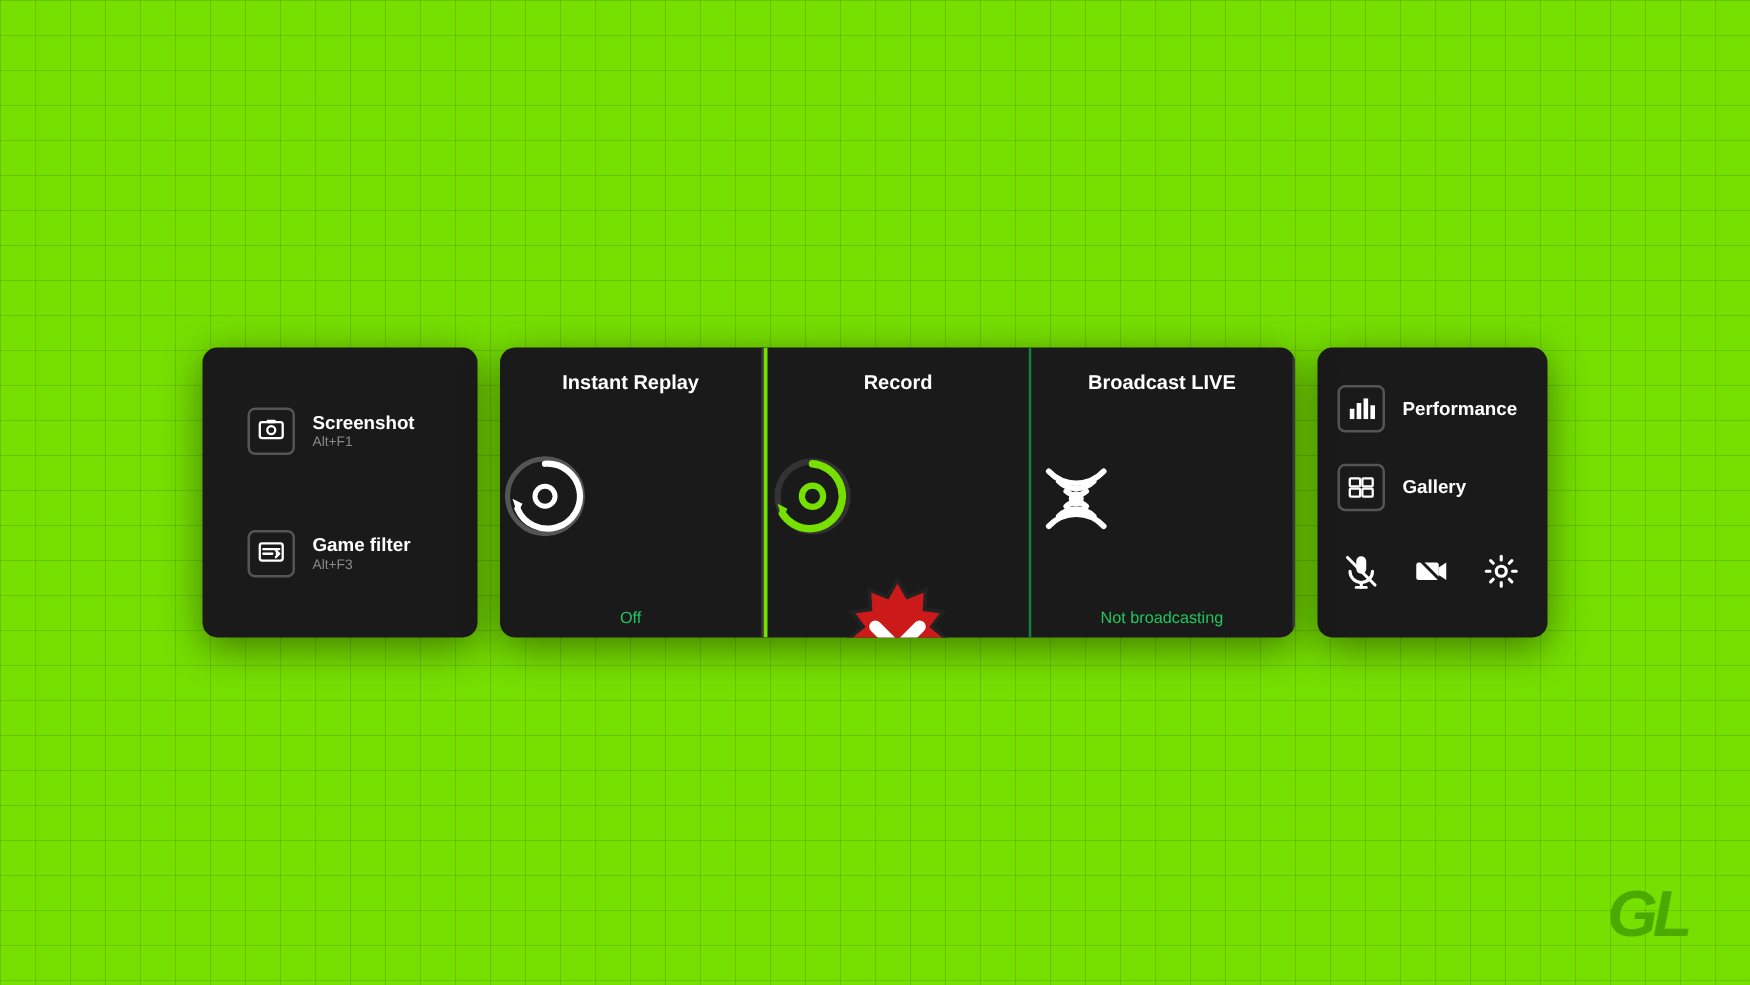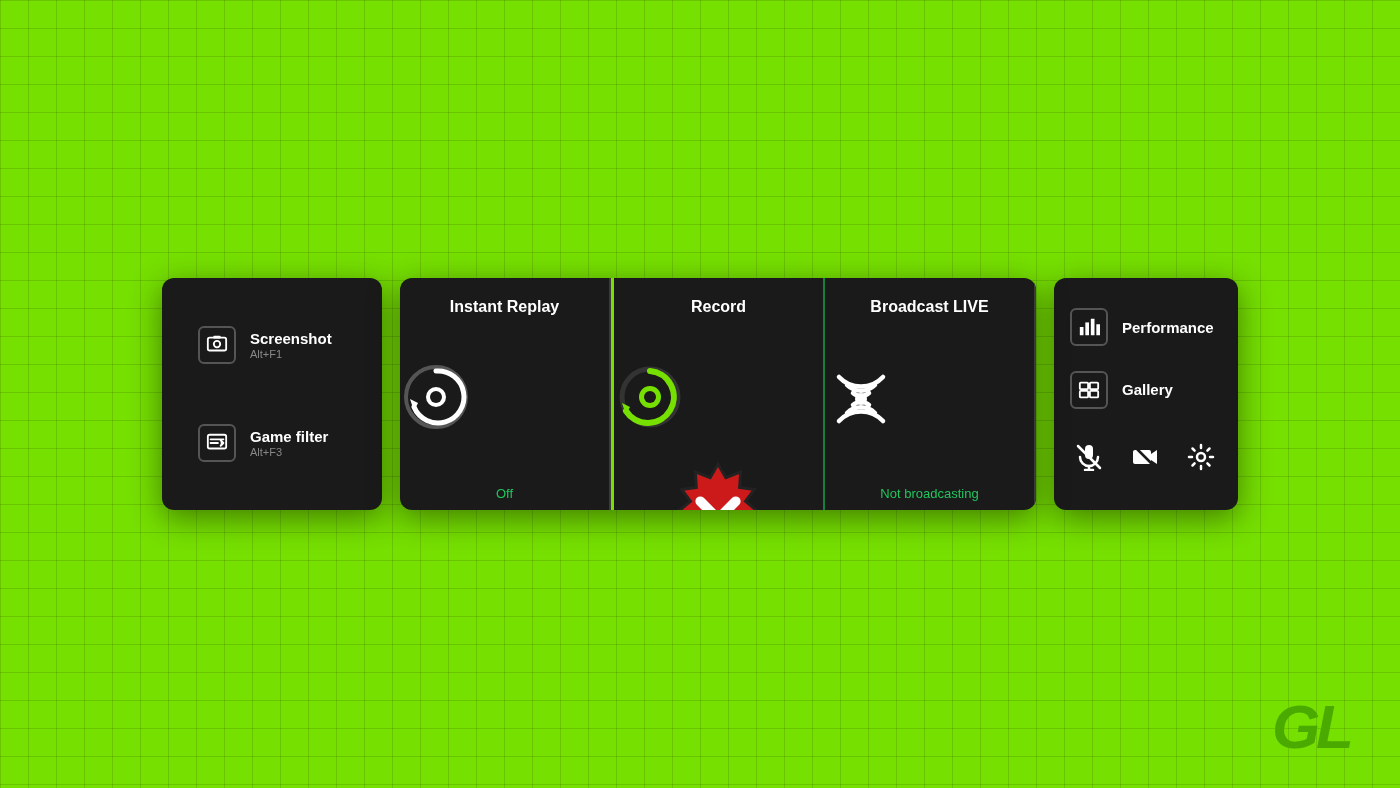--- a/index.html
+++ b/index.html
@@ -219,21 +219,21 @@
     .badge-shape {
       width: 118px;
       height: 118px;
     }
 
     
     .gl-logo {
       position: absolute;
       bottom: 30px;
       right: 50px;
-      font-size: 62px;
+      font-size: 52px;
       font-weight: 900;
       color: #4aaa00;
       font-style: italic;
       line-height: 1;
       letter-spacing: -4px;
       font-family: Arial Black, Arial, sans-serif;
     }
   </style>
 </head>
 <body>

